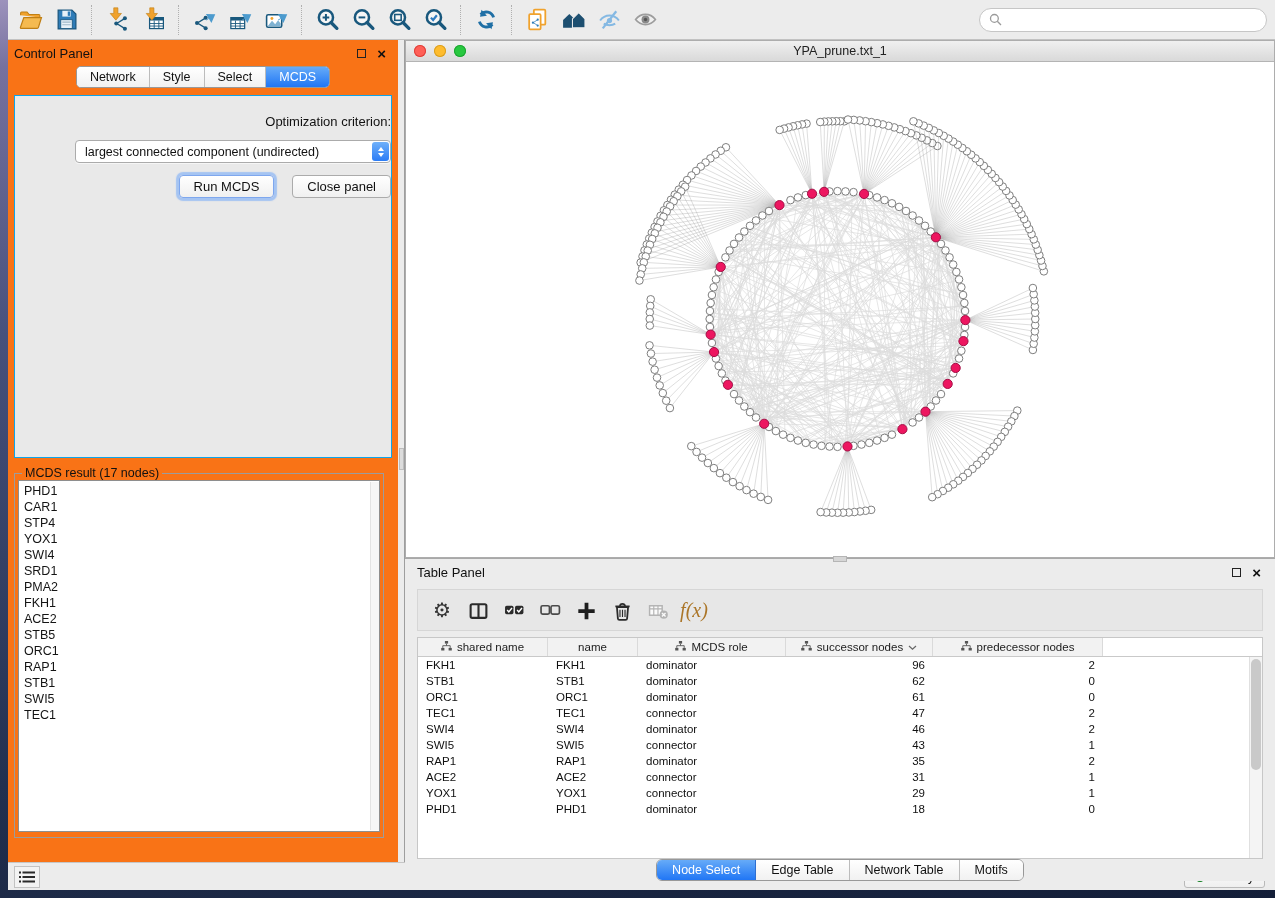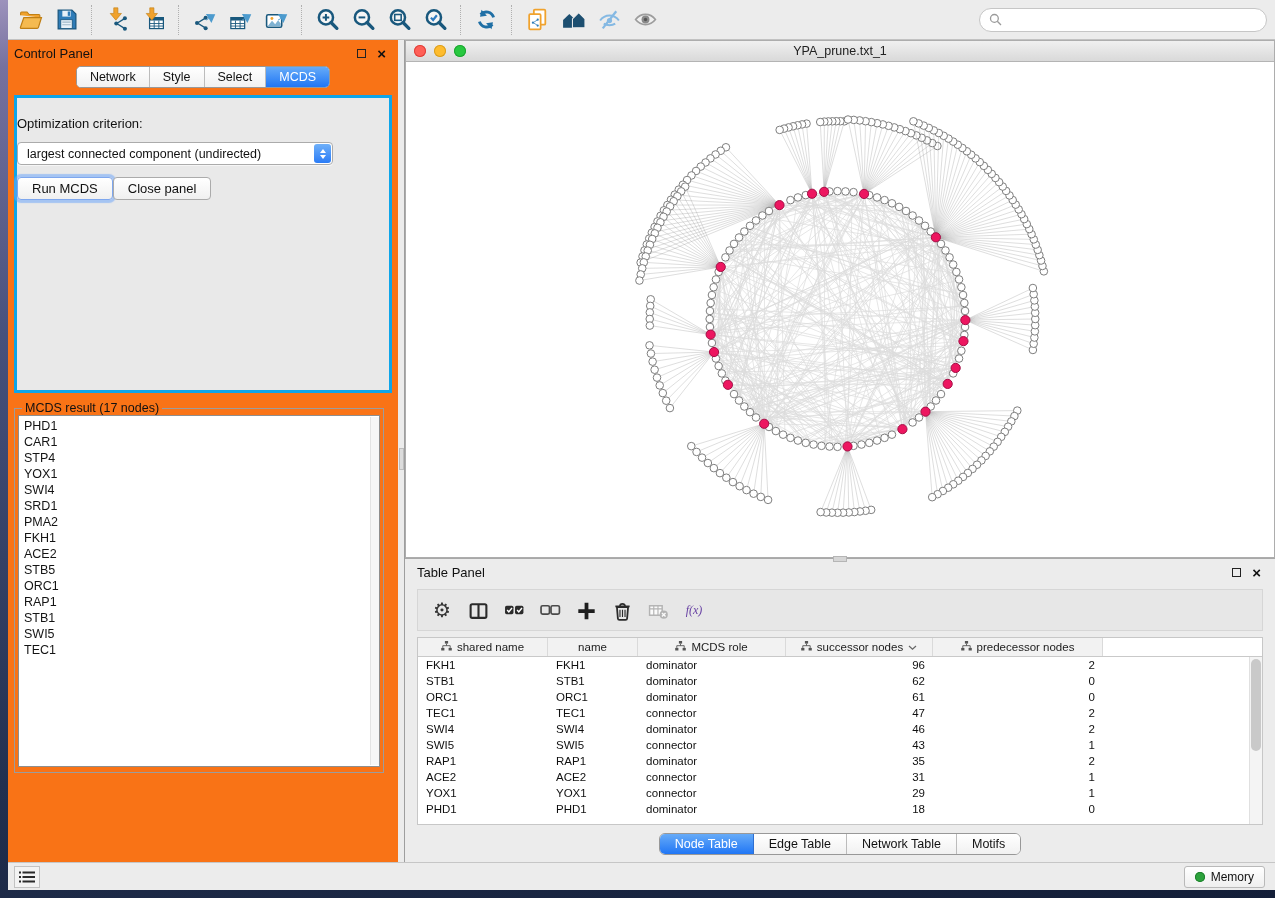--- a/index.html
+++ b/index.html
@@ -25,27 +25,27 @@
   .control-panel { width:390px; flex:0 0 390px; background:#f97316; display:flex; flex-direction:column; }
   .panel-titlerow { height:26px; display:flex; align-items:center; padding:0 12px 0 6px; font-size:13px; color:#111; }
   .panel-ticons { margin-left:auto; display:flex; align-items:center; gap:11px; }
   .float-ic { width:9px; height:9px; border:1.5px solid #222; }
   .close-ic { font-size:15px; font-weight:bold; color:#111; line-height:9px; }
   .cp-tabsrow { height:29px; display:flex; justify-content:center; align-items:flex-start; }
   .seg { display:inline-flex; border:1px solid #989898; border-radius:5px; overflow:hidden; background:#fff; height:22px; }
   .seg-btn { padding:0 13px; font-size:12.5px; display:flex; align-items:center; background:linear-gradient(#ffffff,#f1f1f1); border-right:1px solid #bcbcbc; color:#111; }
   .seg-btn:last-child { border-right:none; }
   .seg-btn.active { background:linear-gradient(#66abf8,#2076f5); color:#fff; border-right-color:#2f6fd0; }
-  .cp-content { margin:0 6px; height:298px; border:3px solid #0ea5e9; background:#e9e9e9; display:flex; flex-direction:column; align-items:flex-start; }
+  .cp-content { margin:0 6px; height:363px; border:1px solid #0ea5e9; background:#e9e9e9; display:flex; flex-direction:column; align-items:flex-end; }
   .opt-label { margin-top:18px; font-size:13px; color:#111; }
   .dropdown { position:relative; margin-top:11px; width:316px; height:23px; background:#fff; border:1px solid #ababab; border-radius:4px; display:flex; align-items:center; padding:0 24px 0 9px; font-size:12.5px; color:#111; box-shadow:0 1px 0 rgba(255,255,255,.6); }
   .dd-stepper { position:absolute; right:1px; top:1px; bottom:1px; width:17px; border-radius:3px; background:linear-gradient(#6fb0f9,#2b7cf6); display:flex; flex-direction:column; align-items:center; justify-content:center; gap:2px; }
   .dd-up { width:0; height:0; border-left:3.5px solid transparent; border-right:3.5px solid transparent; border-bottom:4.5px solid #fff; }
   .dd-down { width:0; height:0; border-left:3.5px solid transparent; border-right:3.5px solid transparent; border-top:4.5px solid #fff; }
-  .btn-row { margin-top:12px; display:flex; gap:0;border-radius:11px; }
+  .btn-row { margin-top:12px; display:flex; gap:18px;border-radius:11px; }
   .push-btn { height:23px; padding:0 14px; font-size:13px; color:#111; background:linear-gradient(#ffffff,#f0f0f0); border:1px solid #ababab; border-radius:4px; font-family:"Liberation Sans",sans-serif; }
   .push-btn.focused { border-color:#7ea7ee; box-shadow:0 0 1px 3px rgba(110,165,250,.55); }
   .mcds-fieldset { margin:8px 14px 0 6px; height:372px; border:1px solid #9c9c9c; padding:0 3px 5px 3px; }
   .mcds-fieldset legend { font-size:12.5px; color:#111; padding:0 3px; margin-left:4px; }
   .mcds-list { position:relative; height:352px; background:#fff; border:1px solid #8e8e8e; overflow:hidden; padding:2px 0 0 5px; }
   .mcds-item { font-size:12.5px; line-height:16px; color:#141414; }
   .mcds-scroll { position:absolute; top:1px; bottom:1px; right:0; width:9px; background:#f6f6f6; border-left:1px solid #e3e3e3; }
 
   
   .v-splitter { width:7px; flex:0 0 7px; background:#ececec; border-right:1px solid #9e9e9e; position:relative; }
@@ -65,22 +65,22 @@
   .net-canvas svg { display:block; width:100%; height:100%; }
 
   
   .table-panel { flex:1; border-top:1px solid #a8a8a8; background:#ececec; display:flex; flex-direction:column; position:relative; }
   .h-grip { position:absolute; top:-3px; left:50%; width:14px; height:6px; margin-left:-7px; background:#d6d6d6; border:1px solid #b5b5b5; }
   .tp-titlerow { height:26px; display:flex; align-items:center; padding:0 14px 0 12px; font-size:13px; color:#111; }
   .tp-toolbar { margin:4px 12px 0 12px; height:42px; border:1px solid #d6d6d6; background:#e7e7e7; display:flex; align-items:center; padding:0 6px; }
   .tpb-btn { width:36px; height:34px; display:flex; align-items:center; justify-content:center; }
   .tpb-btn svg { width:21px; height:21px; }
   .gear-glyph { font-size:20px; color:#353535; line-height:20px; }
-  .fx-glyph { font-family:"Liberation Serif",serif; font-style:italic; font-size:12px; color:#4c1d95; }
-  .tp-tablebox { margin:6px 12px 0 12px; border:1px solid #c7c7c7; background:#fff; display:flex; flex-direction:column; height:188px; position:relative; }
+  .fx-glyph { font-family:"Liberation Serif",serif; font-style:italic; font-size:20px; color:#a16207; }
+  .tp-tablebox { margin:6px 12px 0 12px; border:1px solid #c7c7c7; background:#fff; display:flex; flex-direction:column; height:222px; position:relative; }
   .tp-headrow { height:19px; flex:0 0 19px; display:flex; background:#f2f2f2; border-bottom:1px solid #c9c9c9; }
   .th-cell { display:flex; align-items:center; justify-content:center; gap:5px; font-size:11.5px; color:#1c1c1c; border-right:1px solid #dadada; overflow:hidden; white-space:nowrap; }
   .th-fill { flex:1; background:#fff; border-right:none; }
   .tp-body { flex:1; overflow:hidden; position:relative; }
   .t-row { display:flex; height:16px; align-items:center; }
   .t-cell { font-size:11.5px; color:#101010; padding:0 8px; overflow:hidden; white-space:nowrap; }
   .tp-scroll { position:absolute; right:0; top:19px; bottom:0; width:13px; background:#f4f4f4; border-left:1px solid #e0e0e0; }
   .tp-thumb { position:absolute; left:1px; right:1px; top:2px; height:55%; background:#c9c9c9; border-radius:6px; }
   .tp-tabsrow { flex:1; display:flex; align-items:center; justify-content:center; }
   .seg.big { border-radius:6px; }
@@ -1333,21 +1333,21 @@
                 <div class="t-cell" style="width: 147px; flex: 0 0 147px; text-align: right;">18</div>
                 <div class="t-cell" style="width: 170px; flex: 0 0 170px; text-align: right;">0</div>
               </div>
             </div>
           <div class="tp-scroll">
               <div class="tp-thumb"></div>
             </div>
         </div>
         <div class="tp-tabsrow">
             <span class="seg big" id="tp-tabs">
-              <span class="seg-btn active">Node Table</span>
+              <span class="seg-btn active">Node Select</span>
               <span class="seg-btn">Edge Table</span>
               <span class="seg-btn">Network Table</span>
               <span class="seg-btn">Motifs</span>
             </span>
           </div>
       </div>
     </section>
   </div>
 
   <div class="status-bar">

